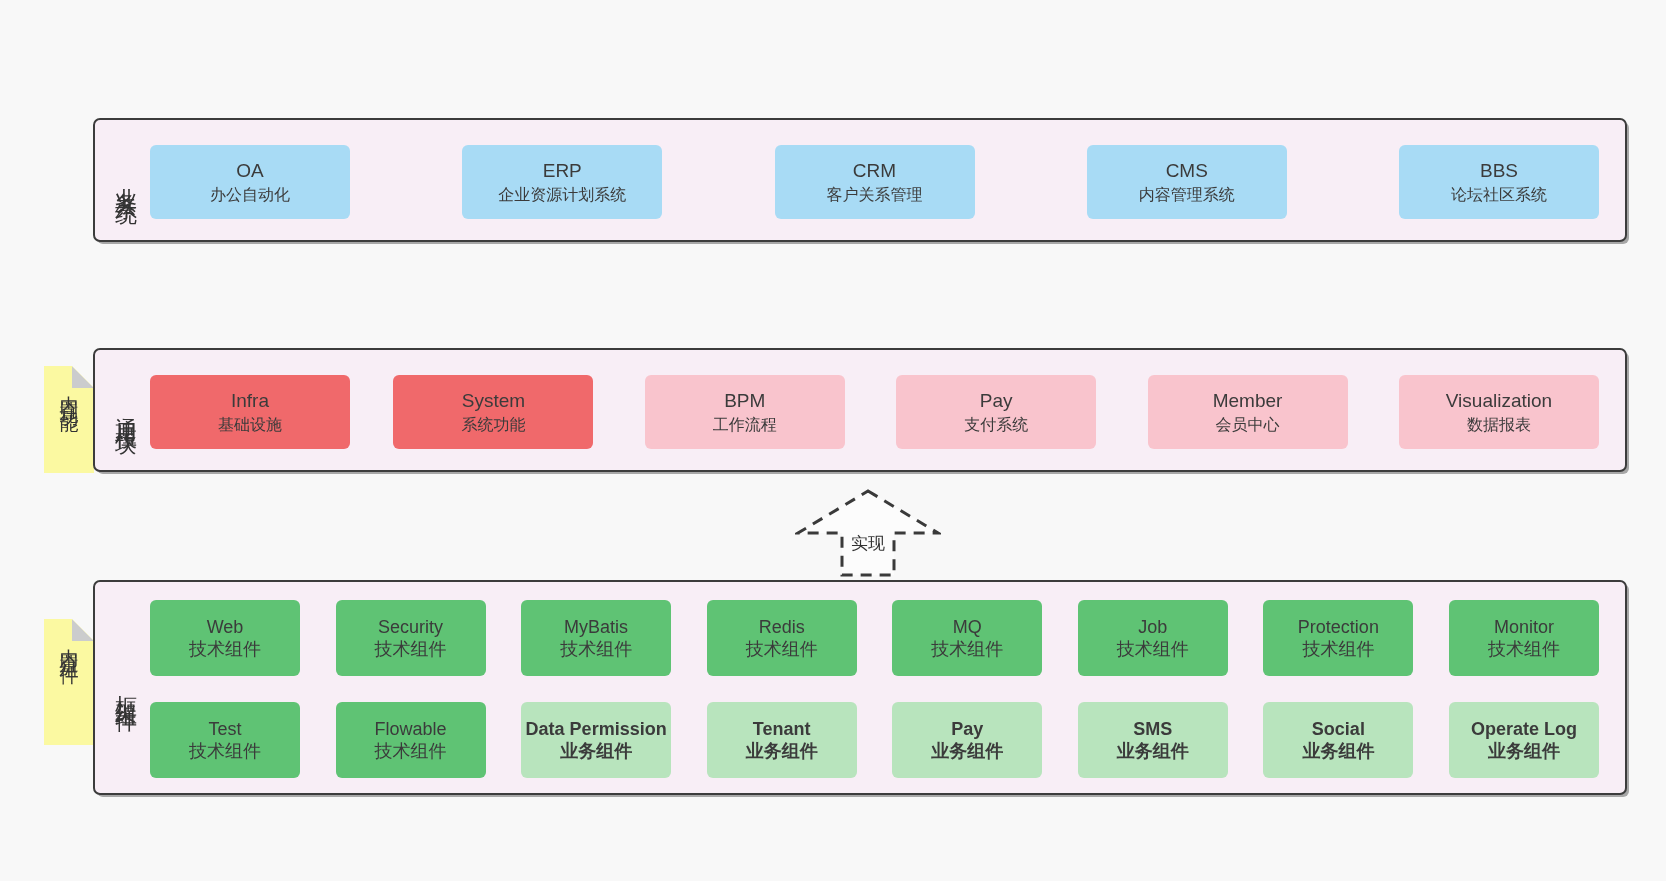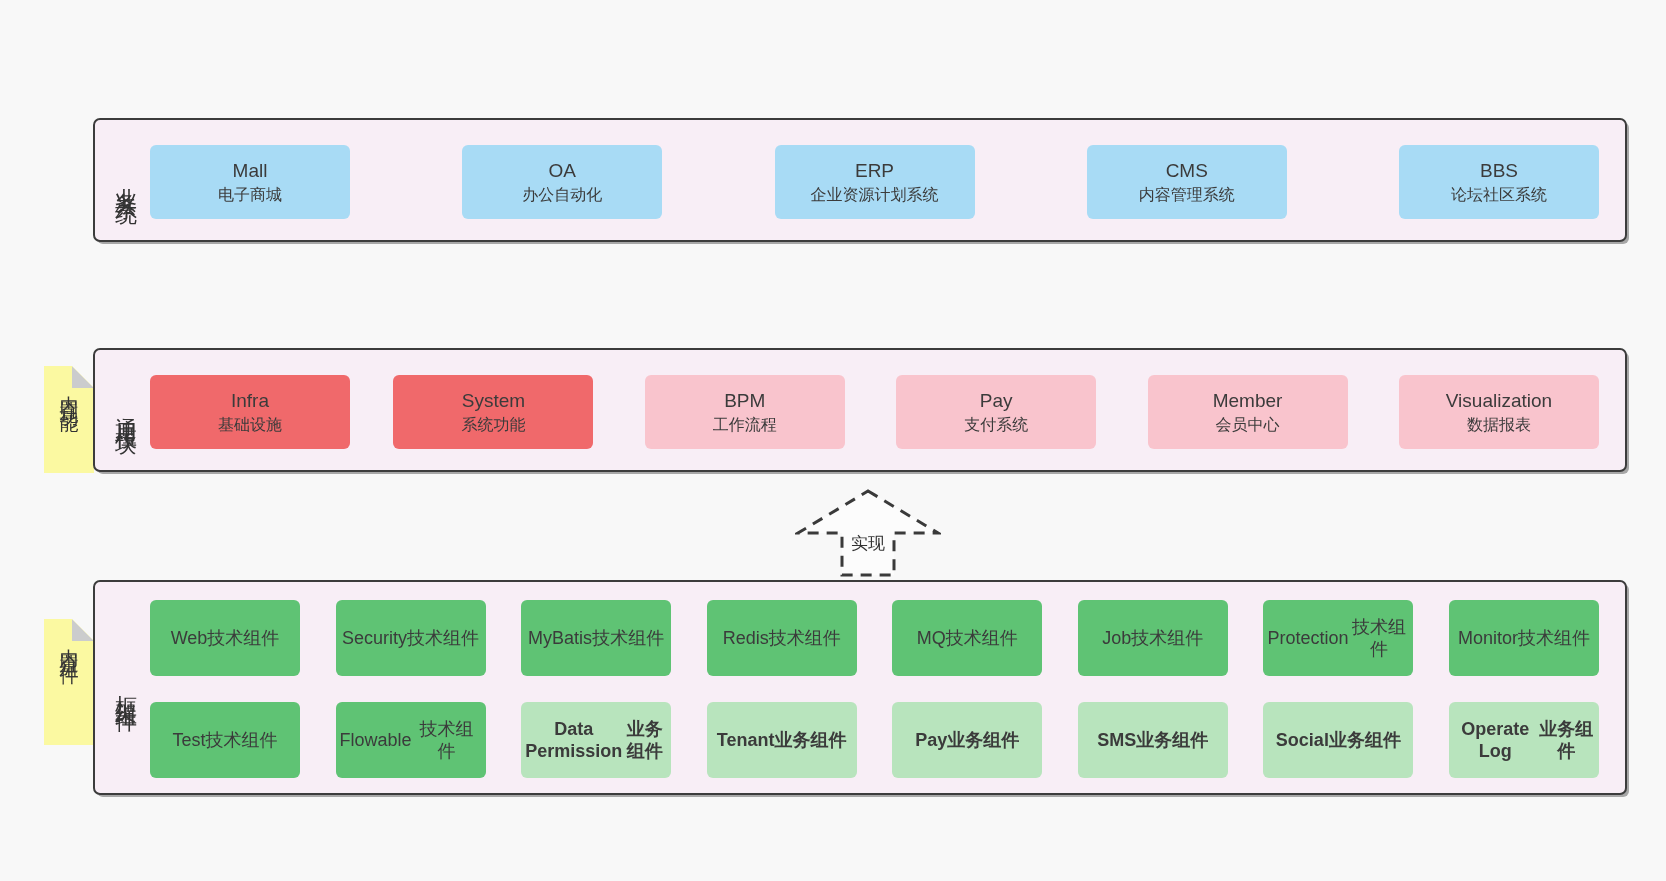--- a/index.html
+++ b/index.html
@@ -34,21 +34,21 @@
   .row.g1{top:18px;}
   .row.g2{top:120px;}
   
   .box{
     width:200px;height:74px;border-radius:6px;
     display:flex;flex-direction:column;align-items:center;justify-content:center;
     text-align:center;line-height:1.35;
   }
   .gbox{
     width:150px;height:76px;border-radius:6px;
-    display:flex;flex-direction:row;align-items:center;justify-content:center;
+    display:flex;flex-direction:column;align-items:center;justify-content:center;
     text-align:center;line-height:1.25;padding:2px 4px;box-sizing:border-box;
   }
   .en{font-size:19px;}
   .zh{font-size:16px;}
   .gbox .en{font-size:18px;}
   .gbox .zh{font-size:18px;}
   .c-blue{background:var(--blue,#a8dbf5);}
   .c-red{background:var(--red,#f0696b);}
   .c-pink{background:var(--pink,#f9c4cd);margin-left:8px;}
   .c-gdark{background:var(--green_dark,#5fc374);}
@@ -93,30 +93,30 @@
 
   <div class="note n2">
     <div class="fold"></div>
     <div class="vtext">内置组件</div>
   </div>
 
   <section class="panel top">
     <div class="vlabel">业务系统</div>
     <div class="row r-top">
       <div class="box c-blue">
-        <div class="en">Mall</div>
-        <div class="zh">电子商城</div>
-      </div>
-      <div class="box c-blue">
         <div class="en">OA</div>
         <div class="zh">办公自动化</div>
       </div>
       <div class="box c-blue">
         <div class="en">ERP</div>
         <div class="zh">企业资源计划系统</div>
+      </div>
+      <div class="box c-blue">
+        <div class="en">CRM</div>
+        <div class="zh">客户关系管理</div>
       </div>
       <div class="box c-blue">
         <div class="en">CMS</div>
         <div class="zh">内容管理系统</div>
       </div>
       <div class="box c-blue">
         <div class="en">BBS</div>
         <div class="zh">论坛社区系统</div>
       </div>
     </div>

